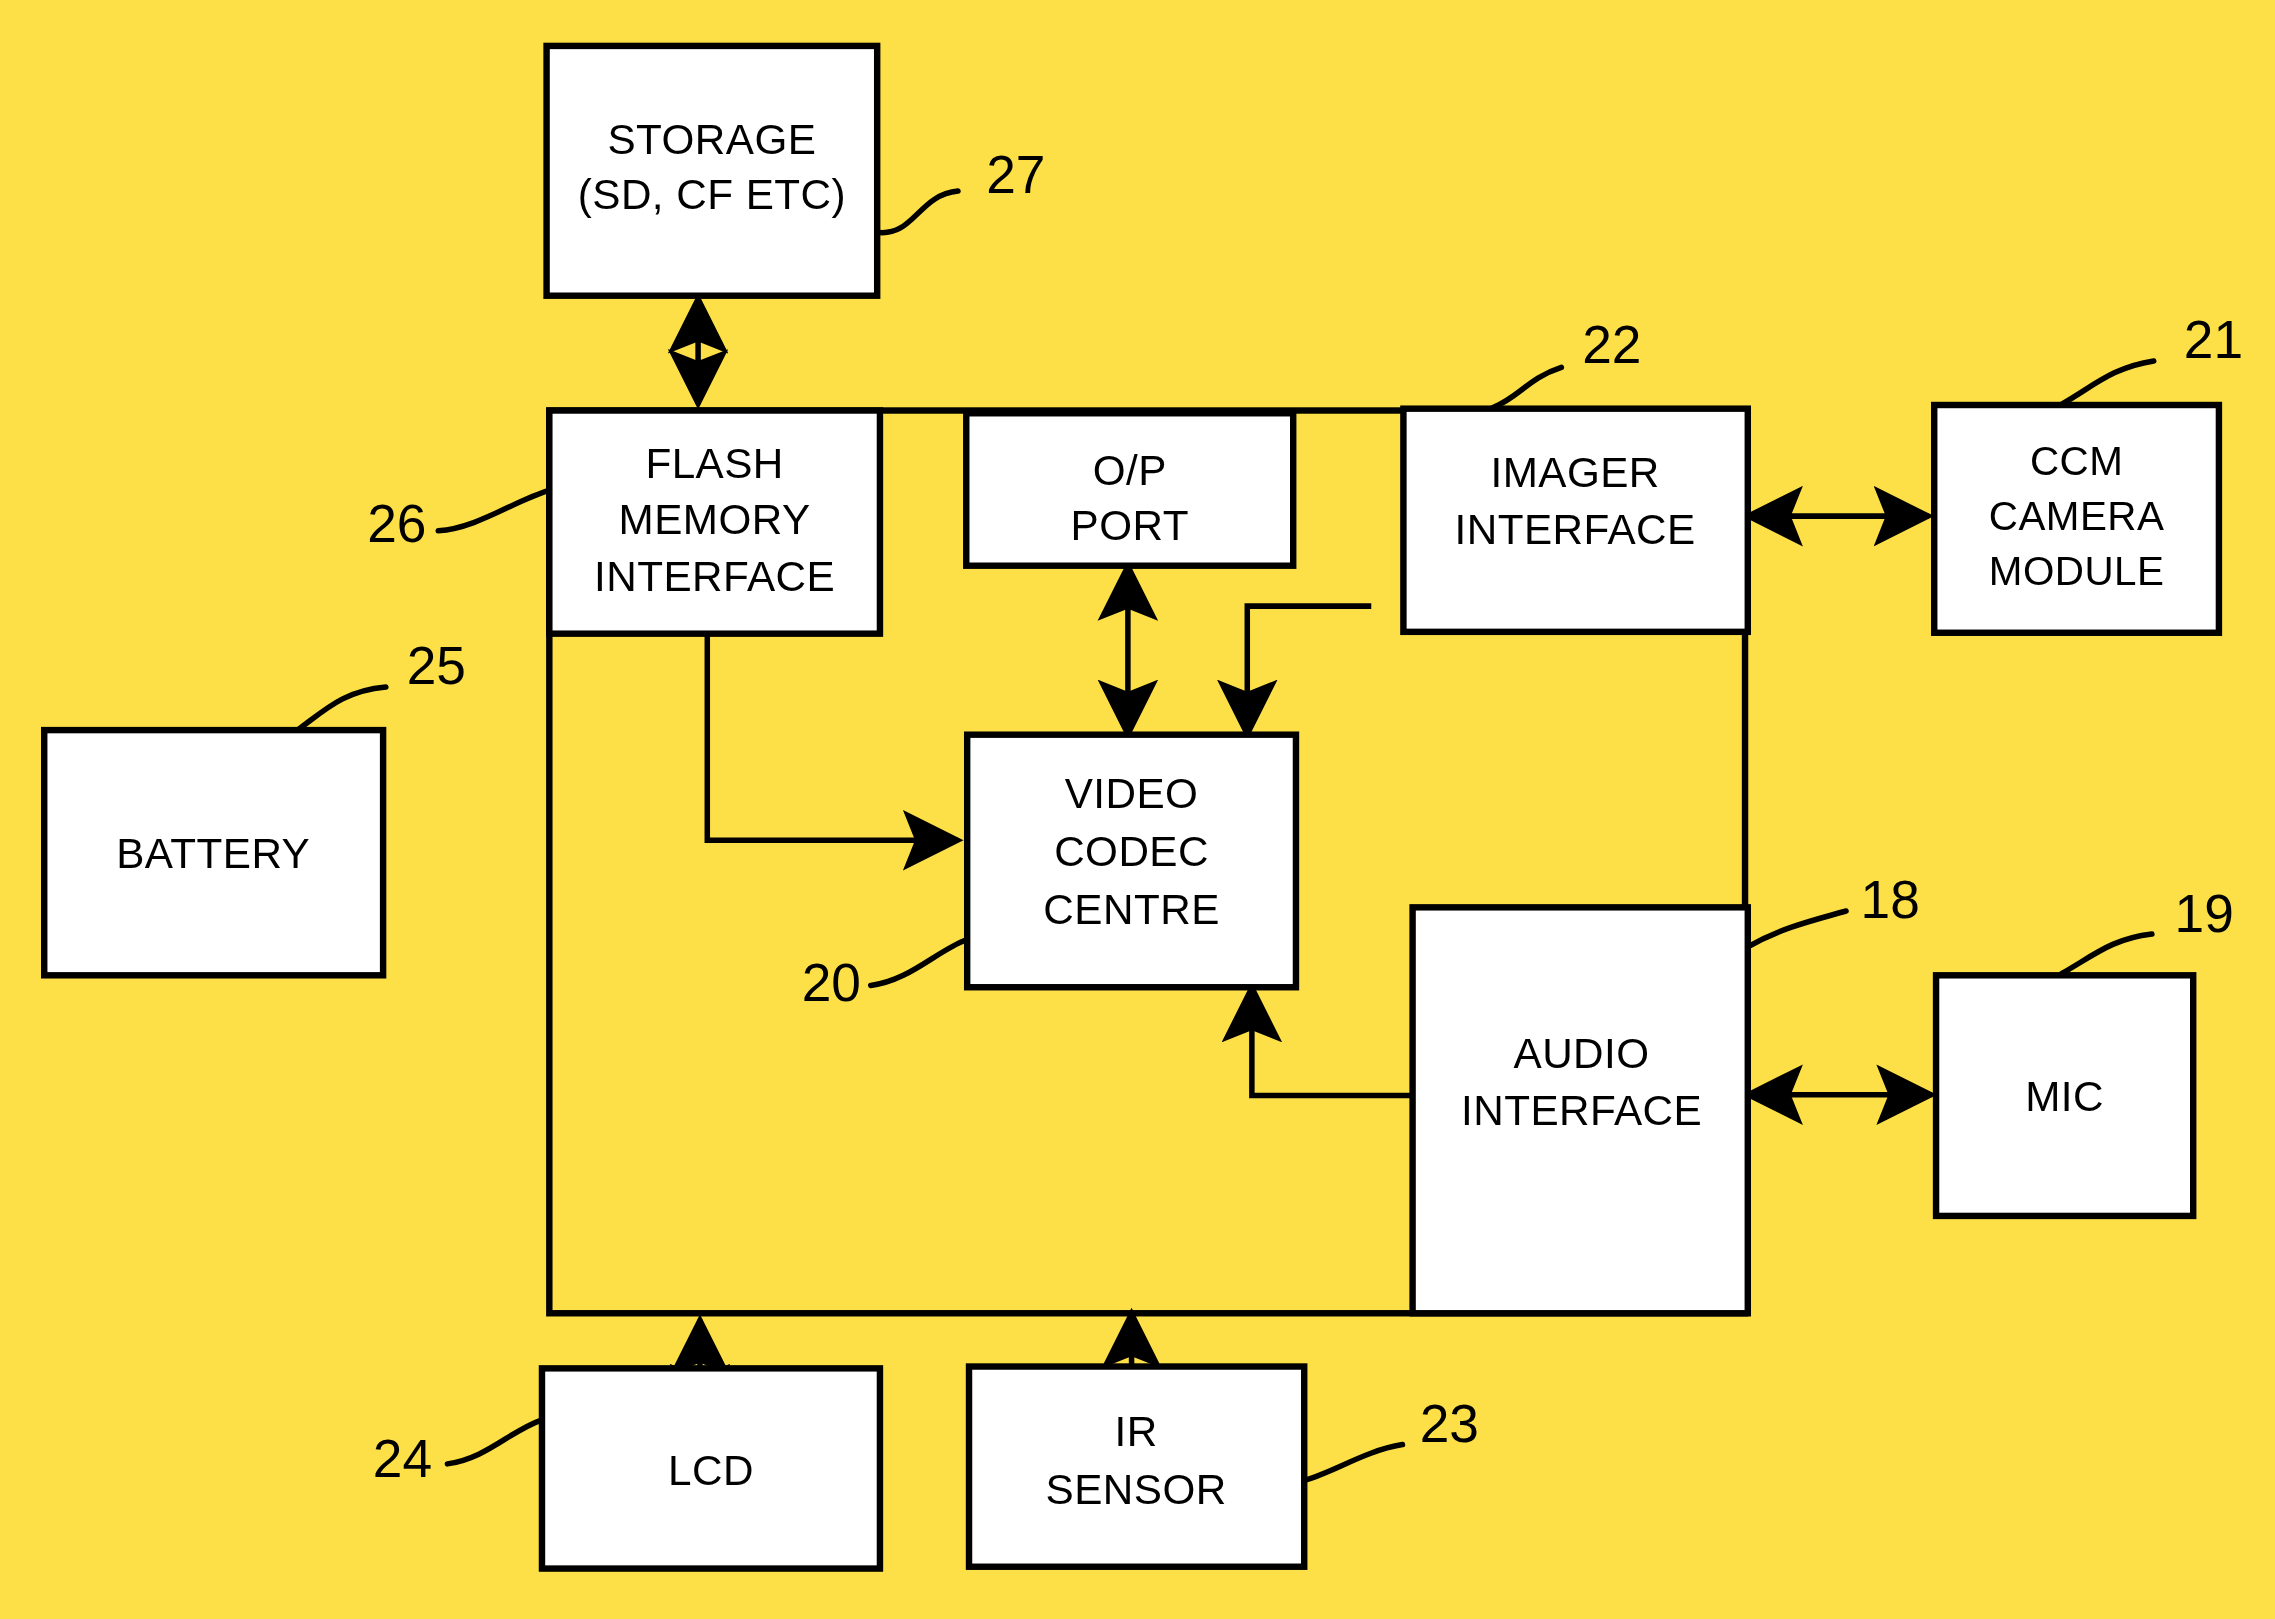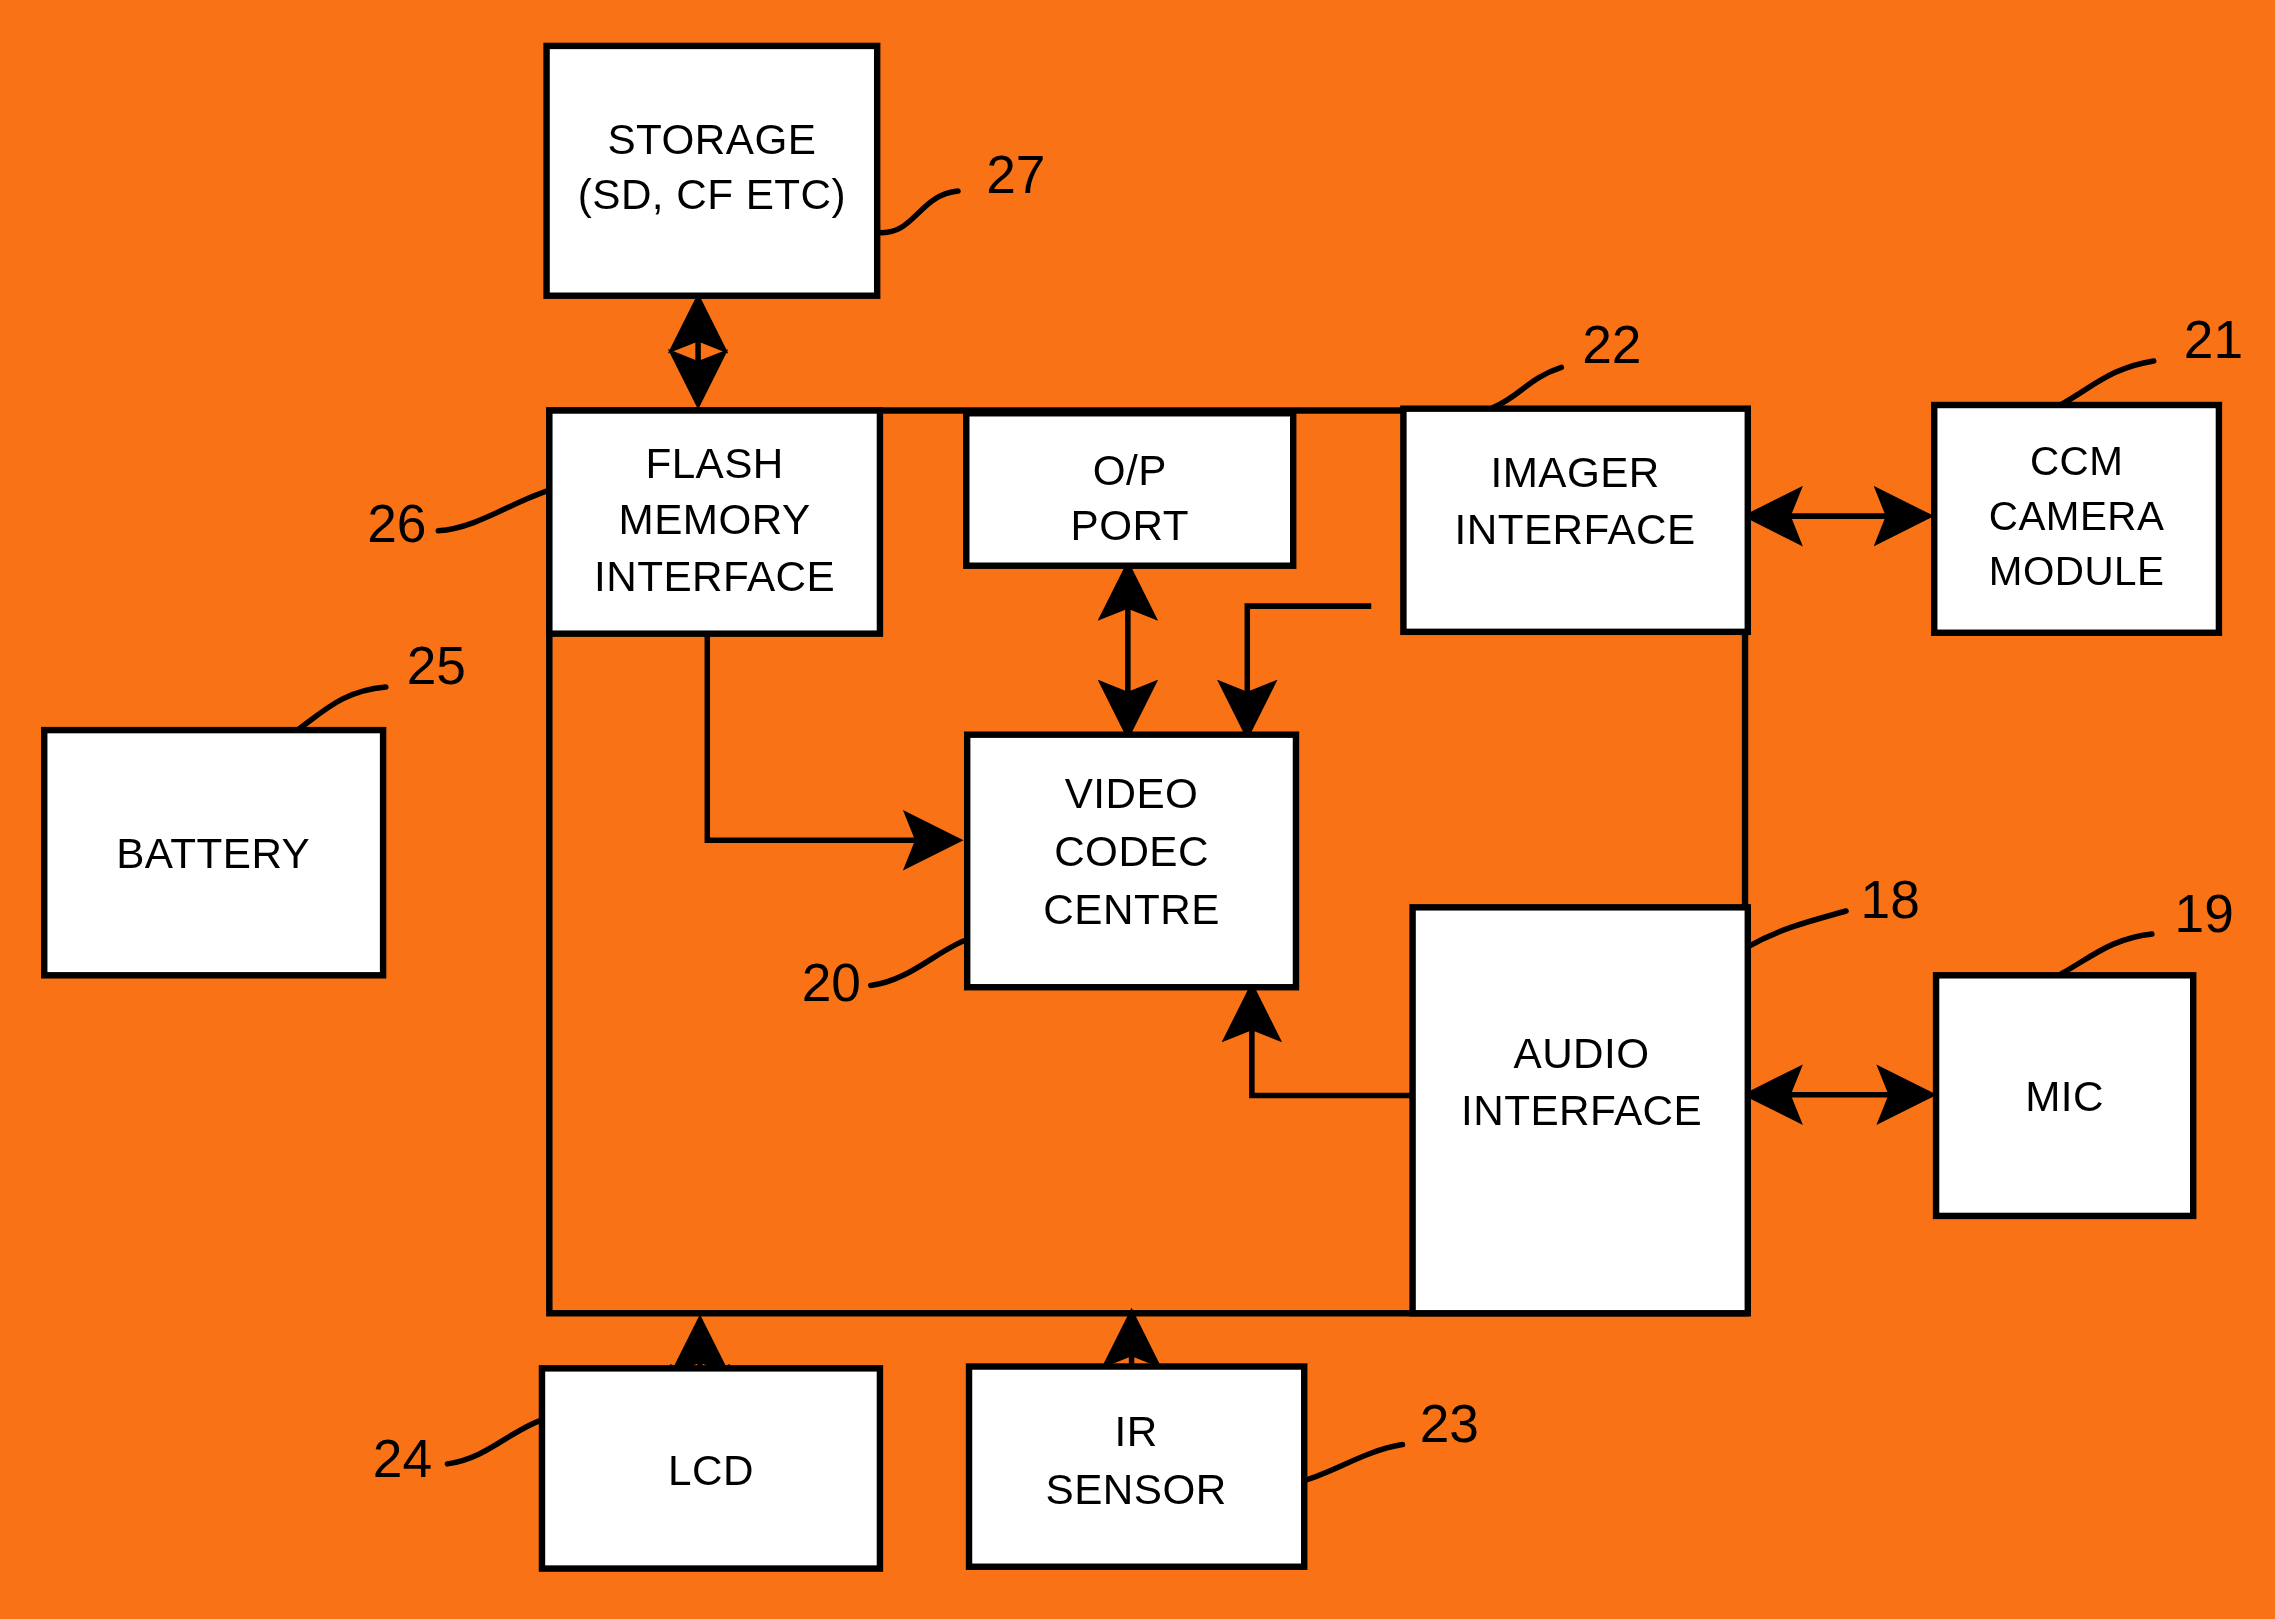--- a/index.html
+++ b/index.html
@@ -11,21 +11,21 @@
   body {
     width: 2276px;
     height: 1620px;
     font-family: "Liberation Sans", sans-serif;
     overflow: hidden;
   }
   #figure-root {
     position: relative;
     width: 2276px;
     height: 1620px;
-    background: #f97316;
+    background: #fde047;
   }
   svg#diagram {
     display: block;
     width: 2276px;
     height: 1620px;
   }
   .box-rect {
     fill: #ffffff;
     stroke: #000000;
     stroke-width: 7;

